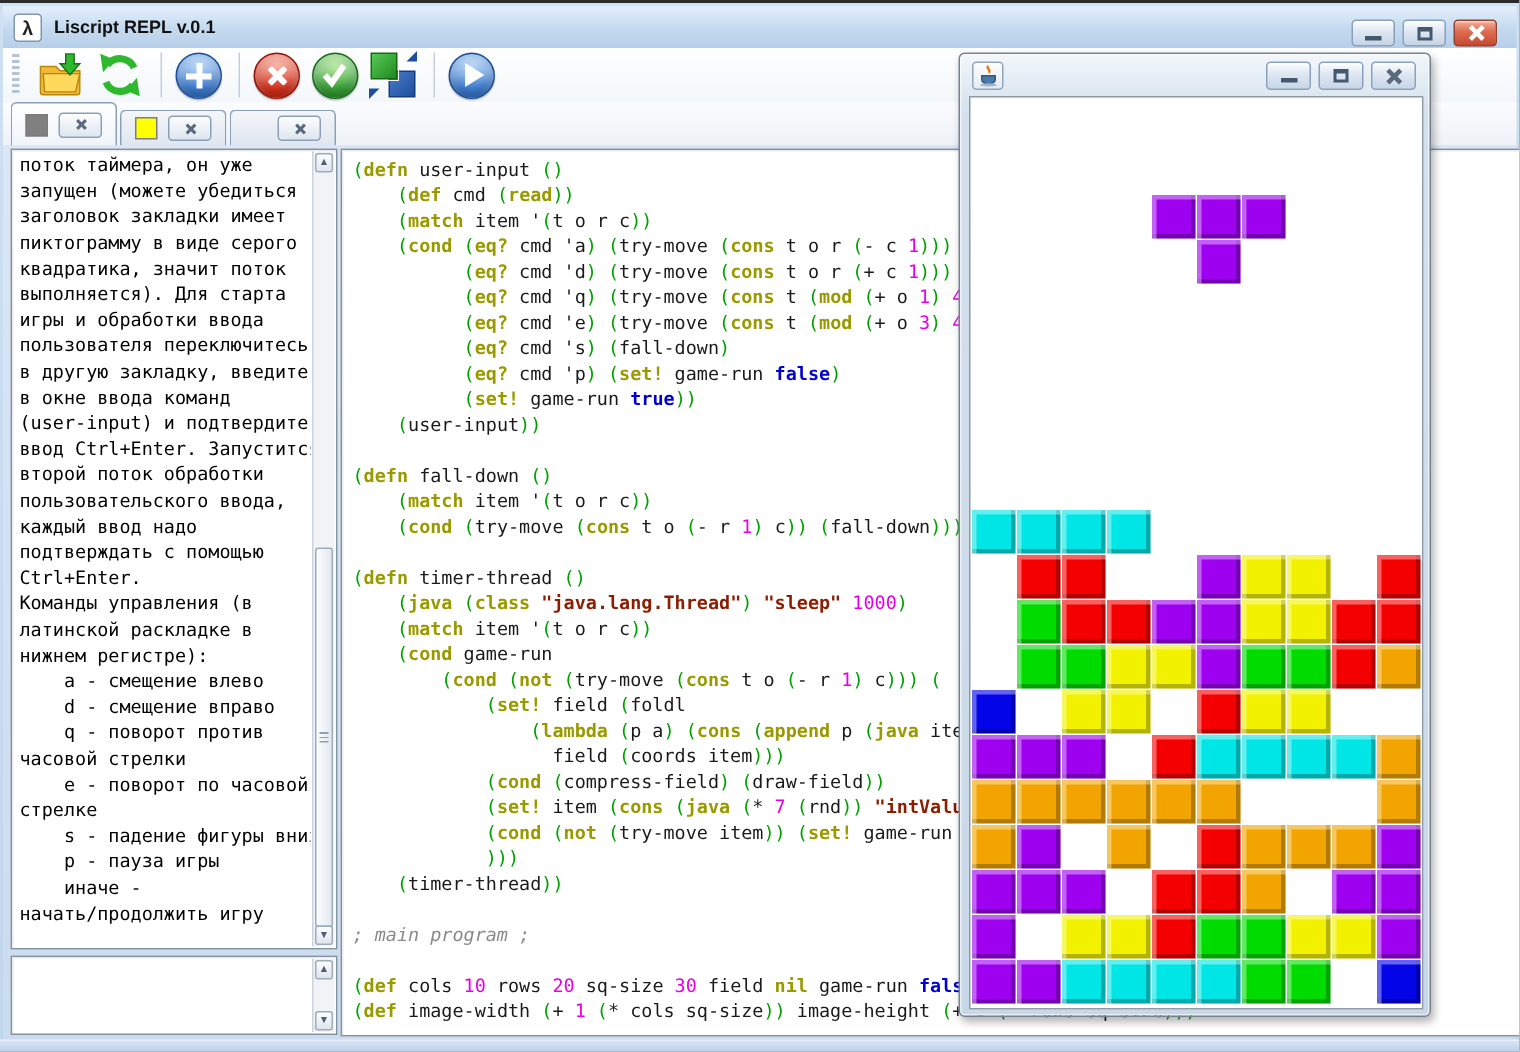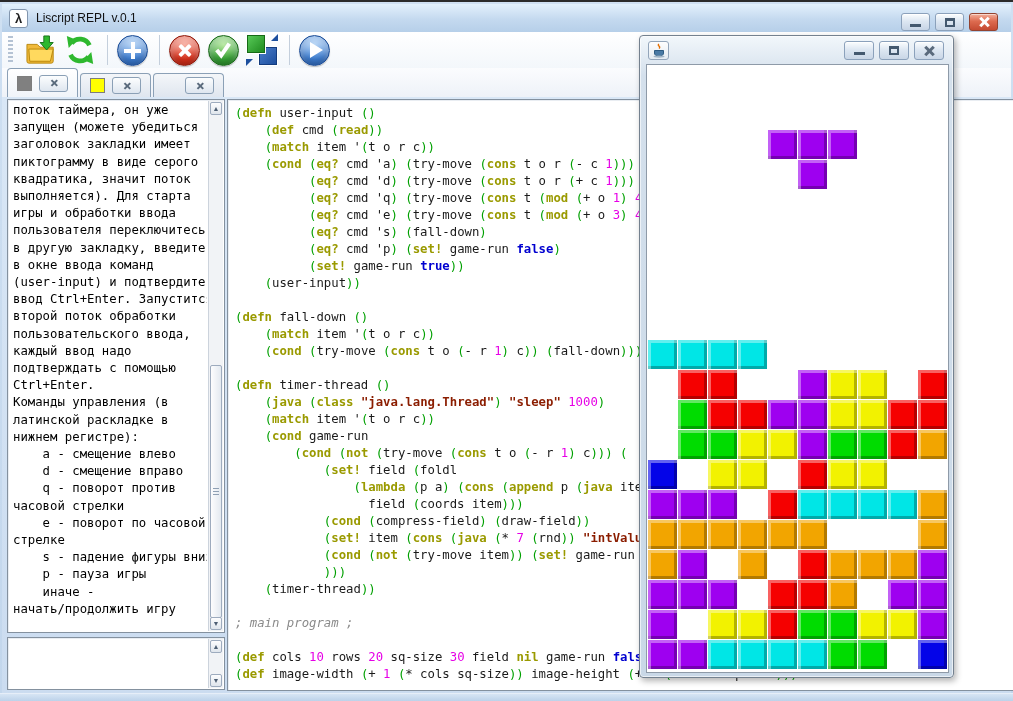--- a/index.html
+++ b/index.html
@@ -9,21 +9,21 @@
             background:linear-gradient(#cfe0f2,#c2d6ec);
             border-top:2px solid #2b2b2b; outline:1px solid #6b7886; }
 
   
   .titlebar { position:absolute; left:2px; top:2px; width:1009px; height:28px;
               background:linear-gradient(#e3f1fc,#c4d9ef 55%,#b6cfe9);
               display:flex; align-items:center; padding-left:7px; }
   .app-icon { width:19px; height:19px; background:#fff; border:1px solid #8296ae;
               border-radius:3px; display:flex; align-items:center; justify-content:center;
               font-size:13px; font-weight:bold; color:#222; }
-  .title { margin-left:8px; font-size:12px; color:#111; }
+  .title { margin-left:8px; font-size:12px; color:#111;font-weight:bold; }
   .win-controls { position:absolute; right:13px; top:9px; display:flex; gap:5px; }
   .chrome-btn { width:29px; height:18px; border:1px solid #8ba1bb; border-radius:3px;
                 background:linear-gradient(#fbfdfe,#dde7f2 45%,#c6d4e5);
                 box-shadow:inset 0 1px 0 #fff; display:flex; align-items:center; justify-content:center; cursor:default; }
   .chrome-btn.close-red { background:linear-gradient(#f3b09c,#dd6b50 45%,#c44a32);
                           border-color:#934330; box-shadow:inset 0 1px 0 rgba(255,255,255,.5); }
   .g-min { width:11px; height:3px; background:#44596f; margin-top:6px; }
   .g-max { width:10px; height:9px; border:2px solid #44596f; border-top-width:3px; background:transparent; }
   .g-x { position:relative; width:12px; height:12px; }
   .g-x::before,.g-x::after { content:""; position:absolute; left:5px; top:0; width:3px; height:12px; background:#44596f; }

